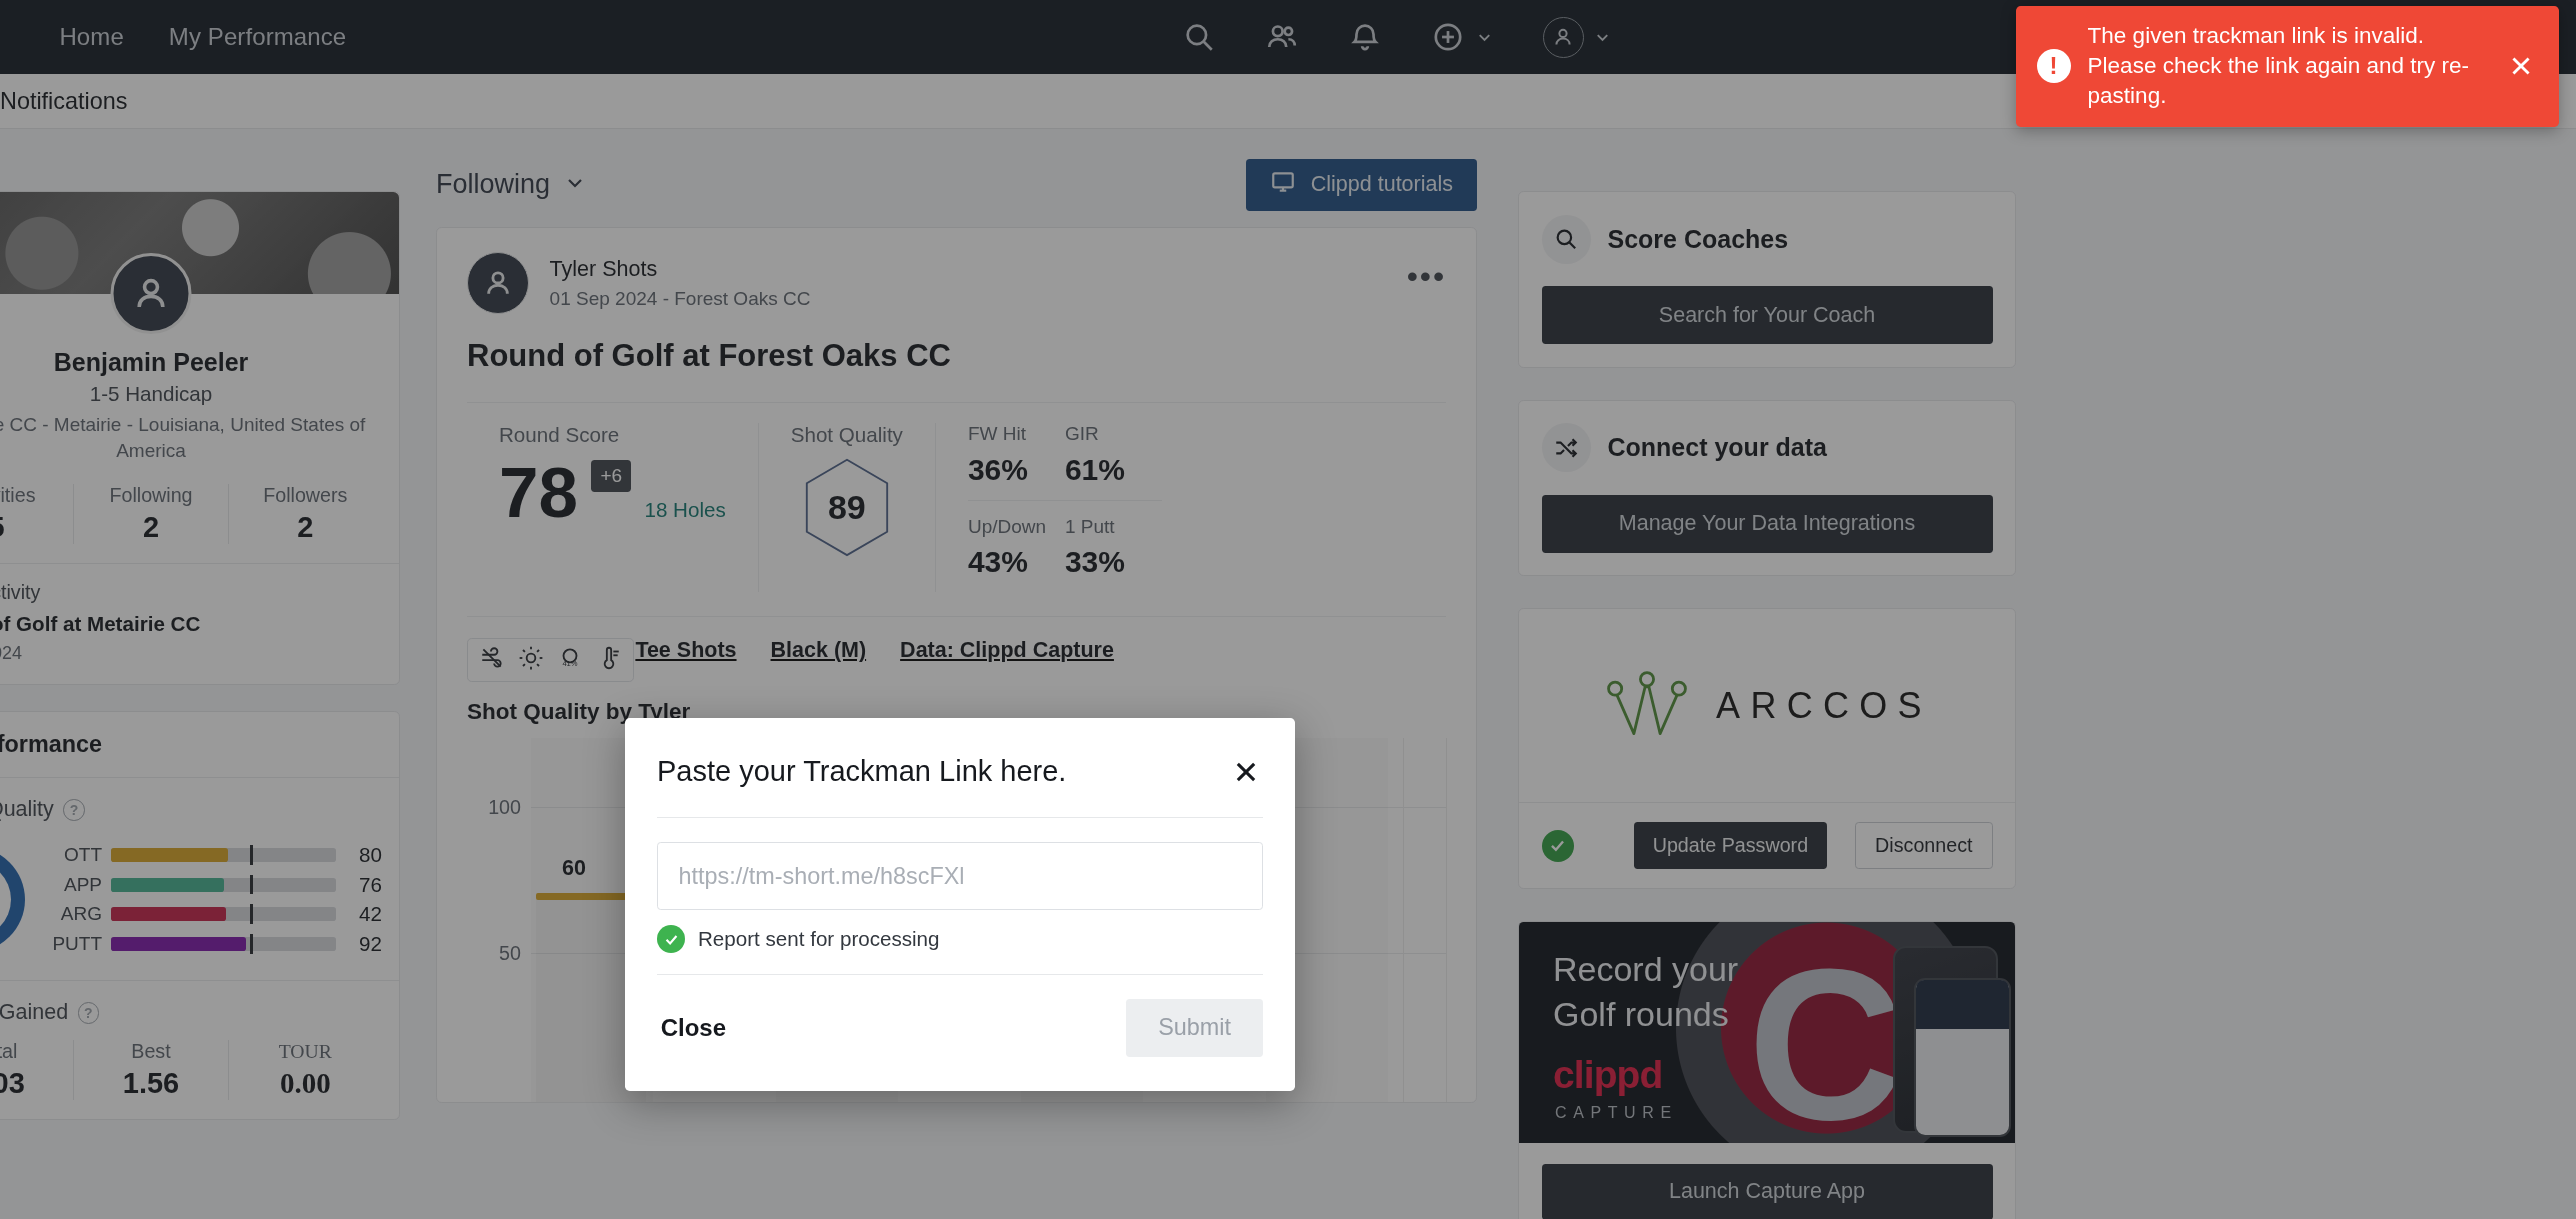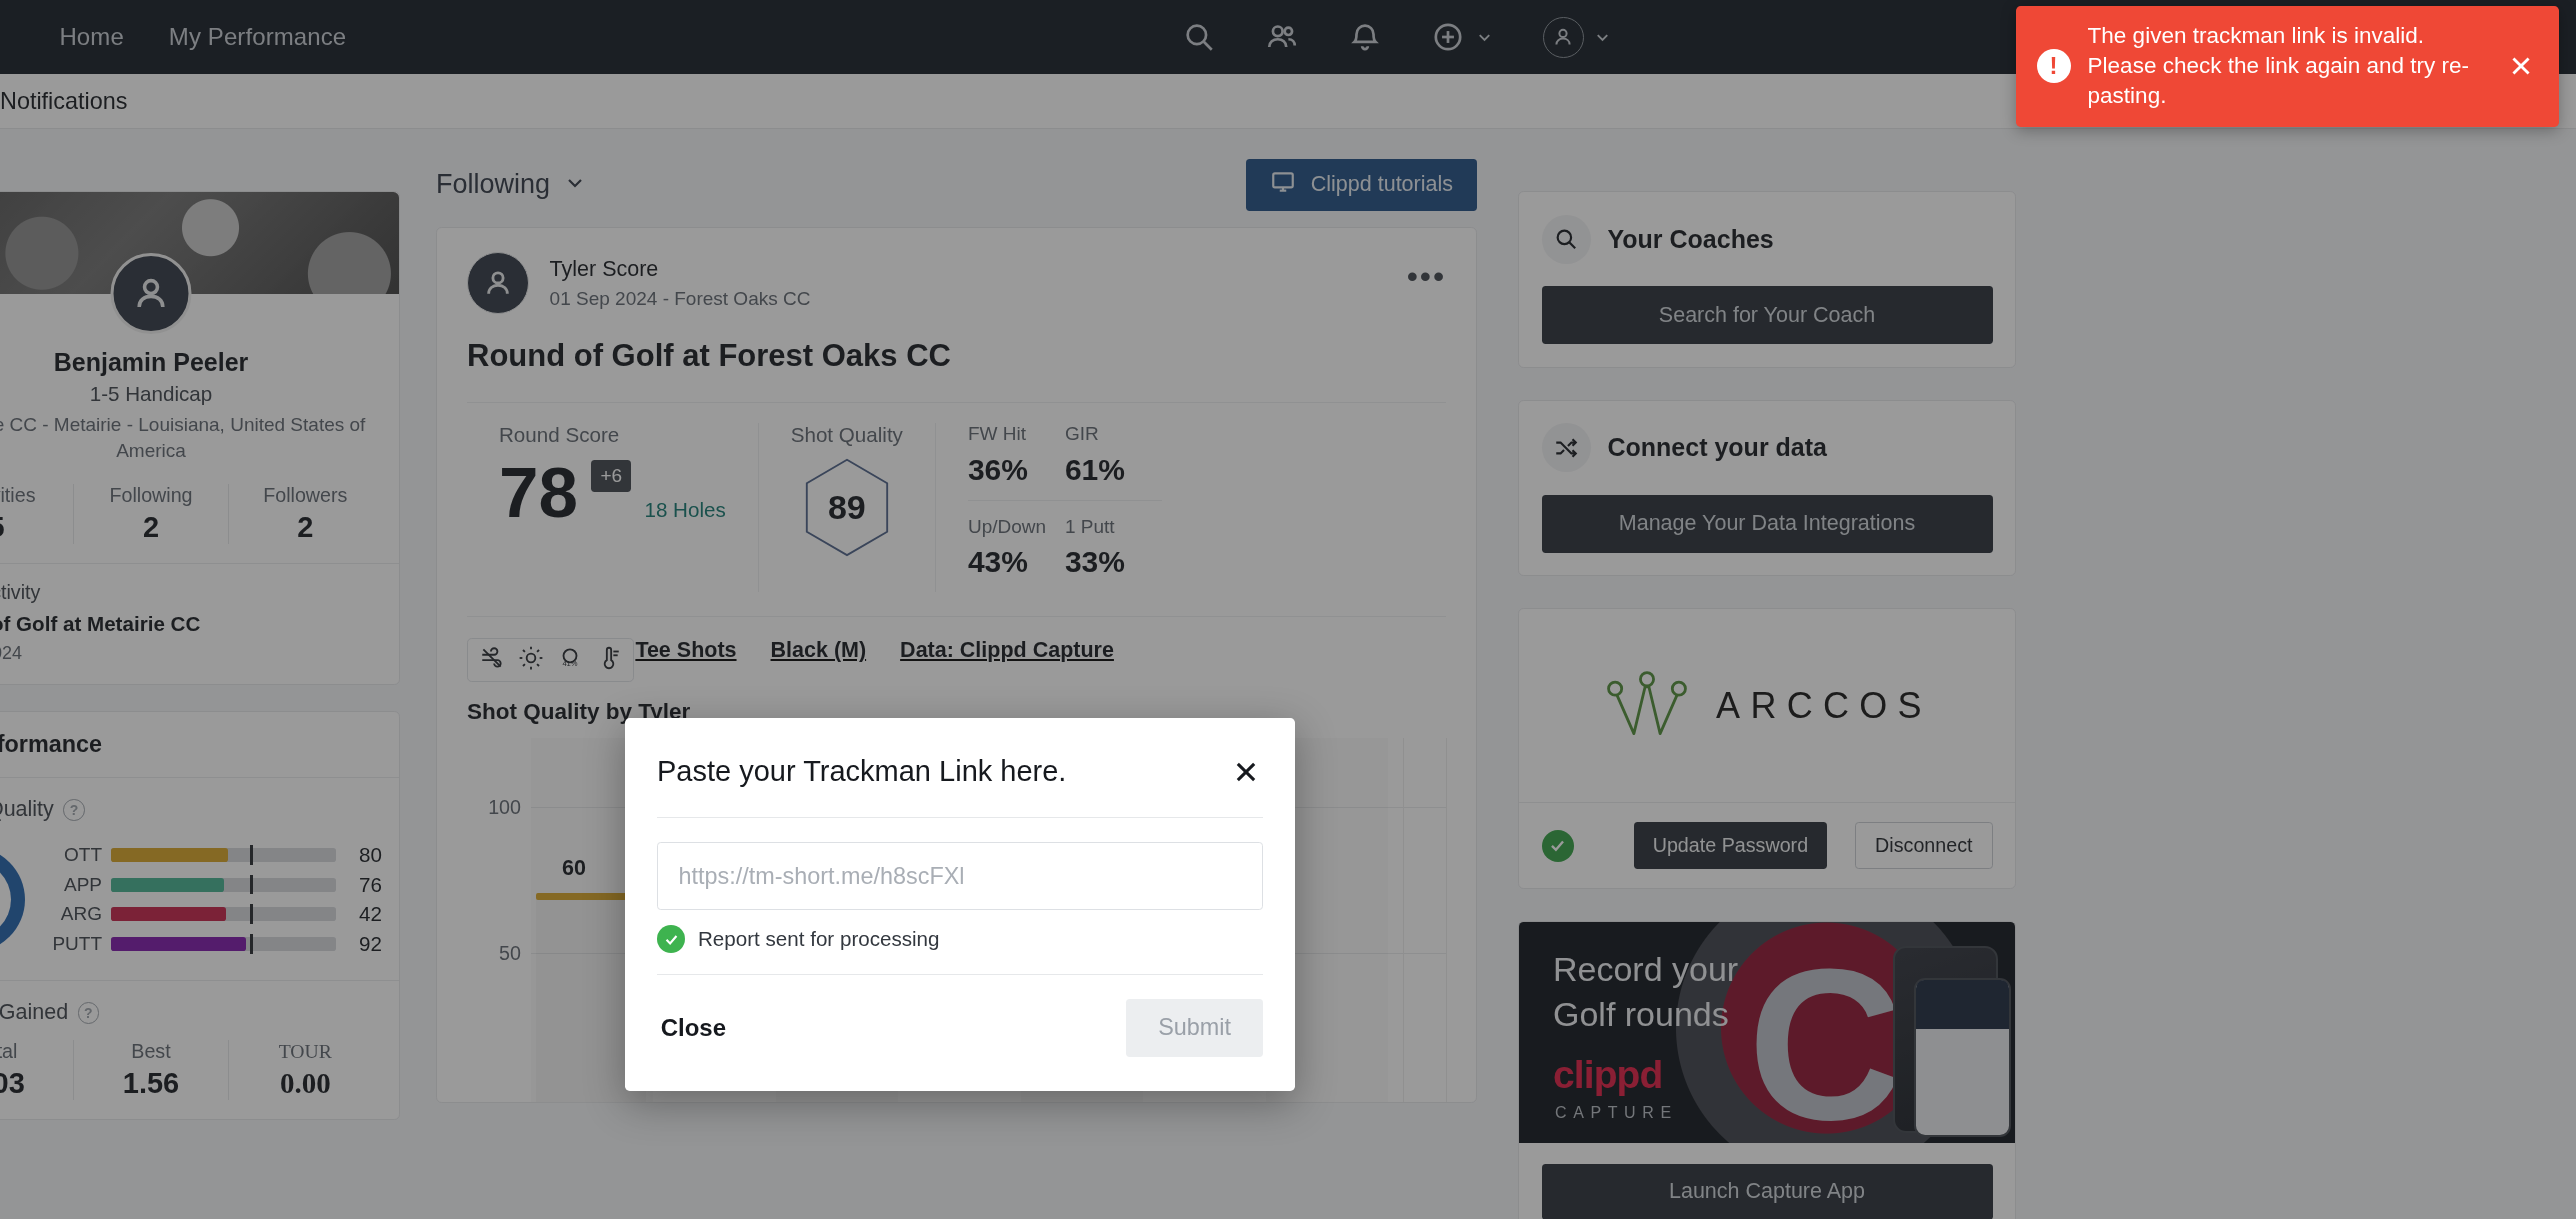--- a/index.html
+++ b/index.html
@@ -549,21 +549,21 @@
 
         <div class="post">
           <div class="post-head">
             <div class="post-av">
               <svg viewBox="0 0 24 24">
                   <circle cx="12" cy="8.4" r="3.6"></circle>
                   <path d="M5.4 19.5c0-3.7 2.9-5.9 6.6-5.9s6.6 2.2 6.6 5.9"></path>
                 </svg>
             </div>
             <div class="post-meta">
-              <div class="post-user">Tyler Score</div>
+              <div class="post-user">Tyler Shots</div>
               <div class="post-sub">01 Sep 2024 - Forest Oaks CC</div>
             </div>
             <div class="post-dots">•••</div>
           </div>
 
           <div class="post-title">Round of Golf at Forest Oaks CC</div>
 
           <div class="stats-row">
             <div class="st-col">
               <div class="st-lab">Round Score</div>
@@ -680,21 +680,21 @@
       <div class="right-col">
 
         <div class="rcard">
           <div class="rc-head">
             <span class="rc-ic">
               <svg viewBox="0 0 24 24">
                   <circle cx="10.5" cy="10.5" r="6.2"></circle>
                   <line x1="15.2" y1="15.2" x2="20.5" y2="20.5"></line>
                 </svg>
             </span>
-            <span class="rc-title">Your Coaches</span>
+            <span class="rc-title">Score Coaches</span>
           </div>
           <button class="rc-btn">Search for Your Coach</button>
         </div>
 
         <div class="rcard">
           <div class="rc-head">
             <span class="rc-ic">
               <svg viewBox="0 0 24 24">
                   <path d="M3 7h4l10 10h4"></path>
                   <polyline points="18,4 21,7 18,10"></polyline>

